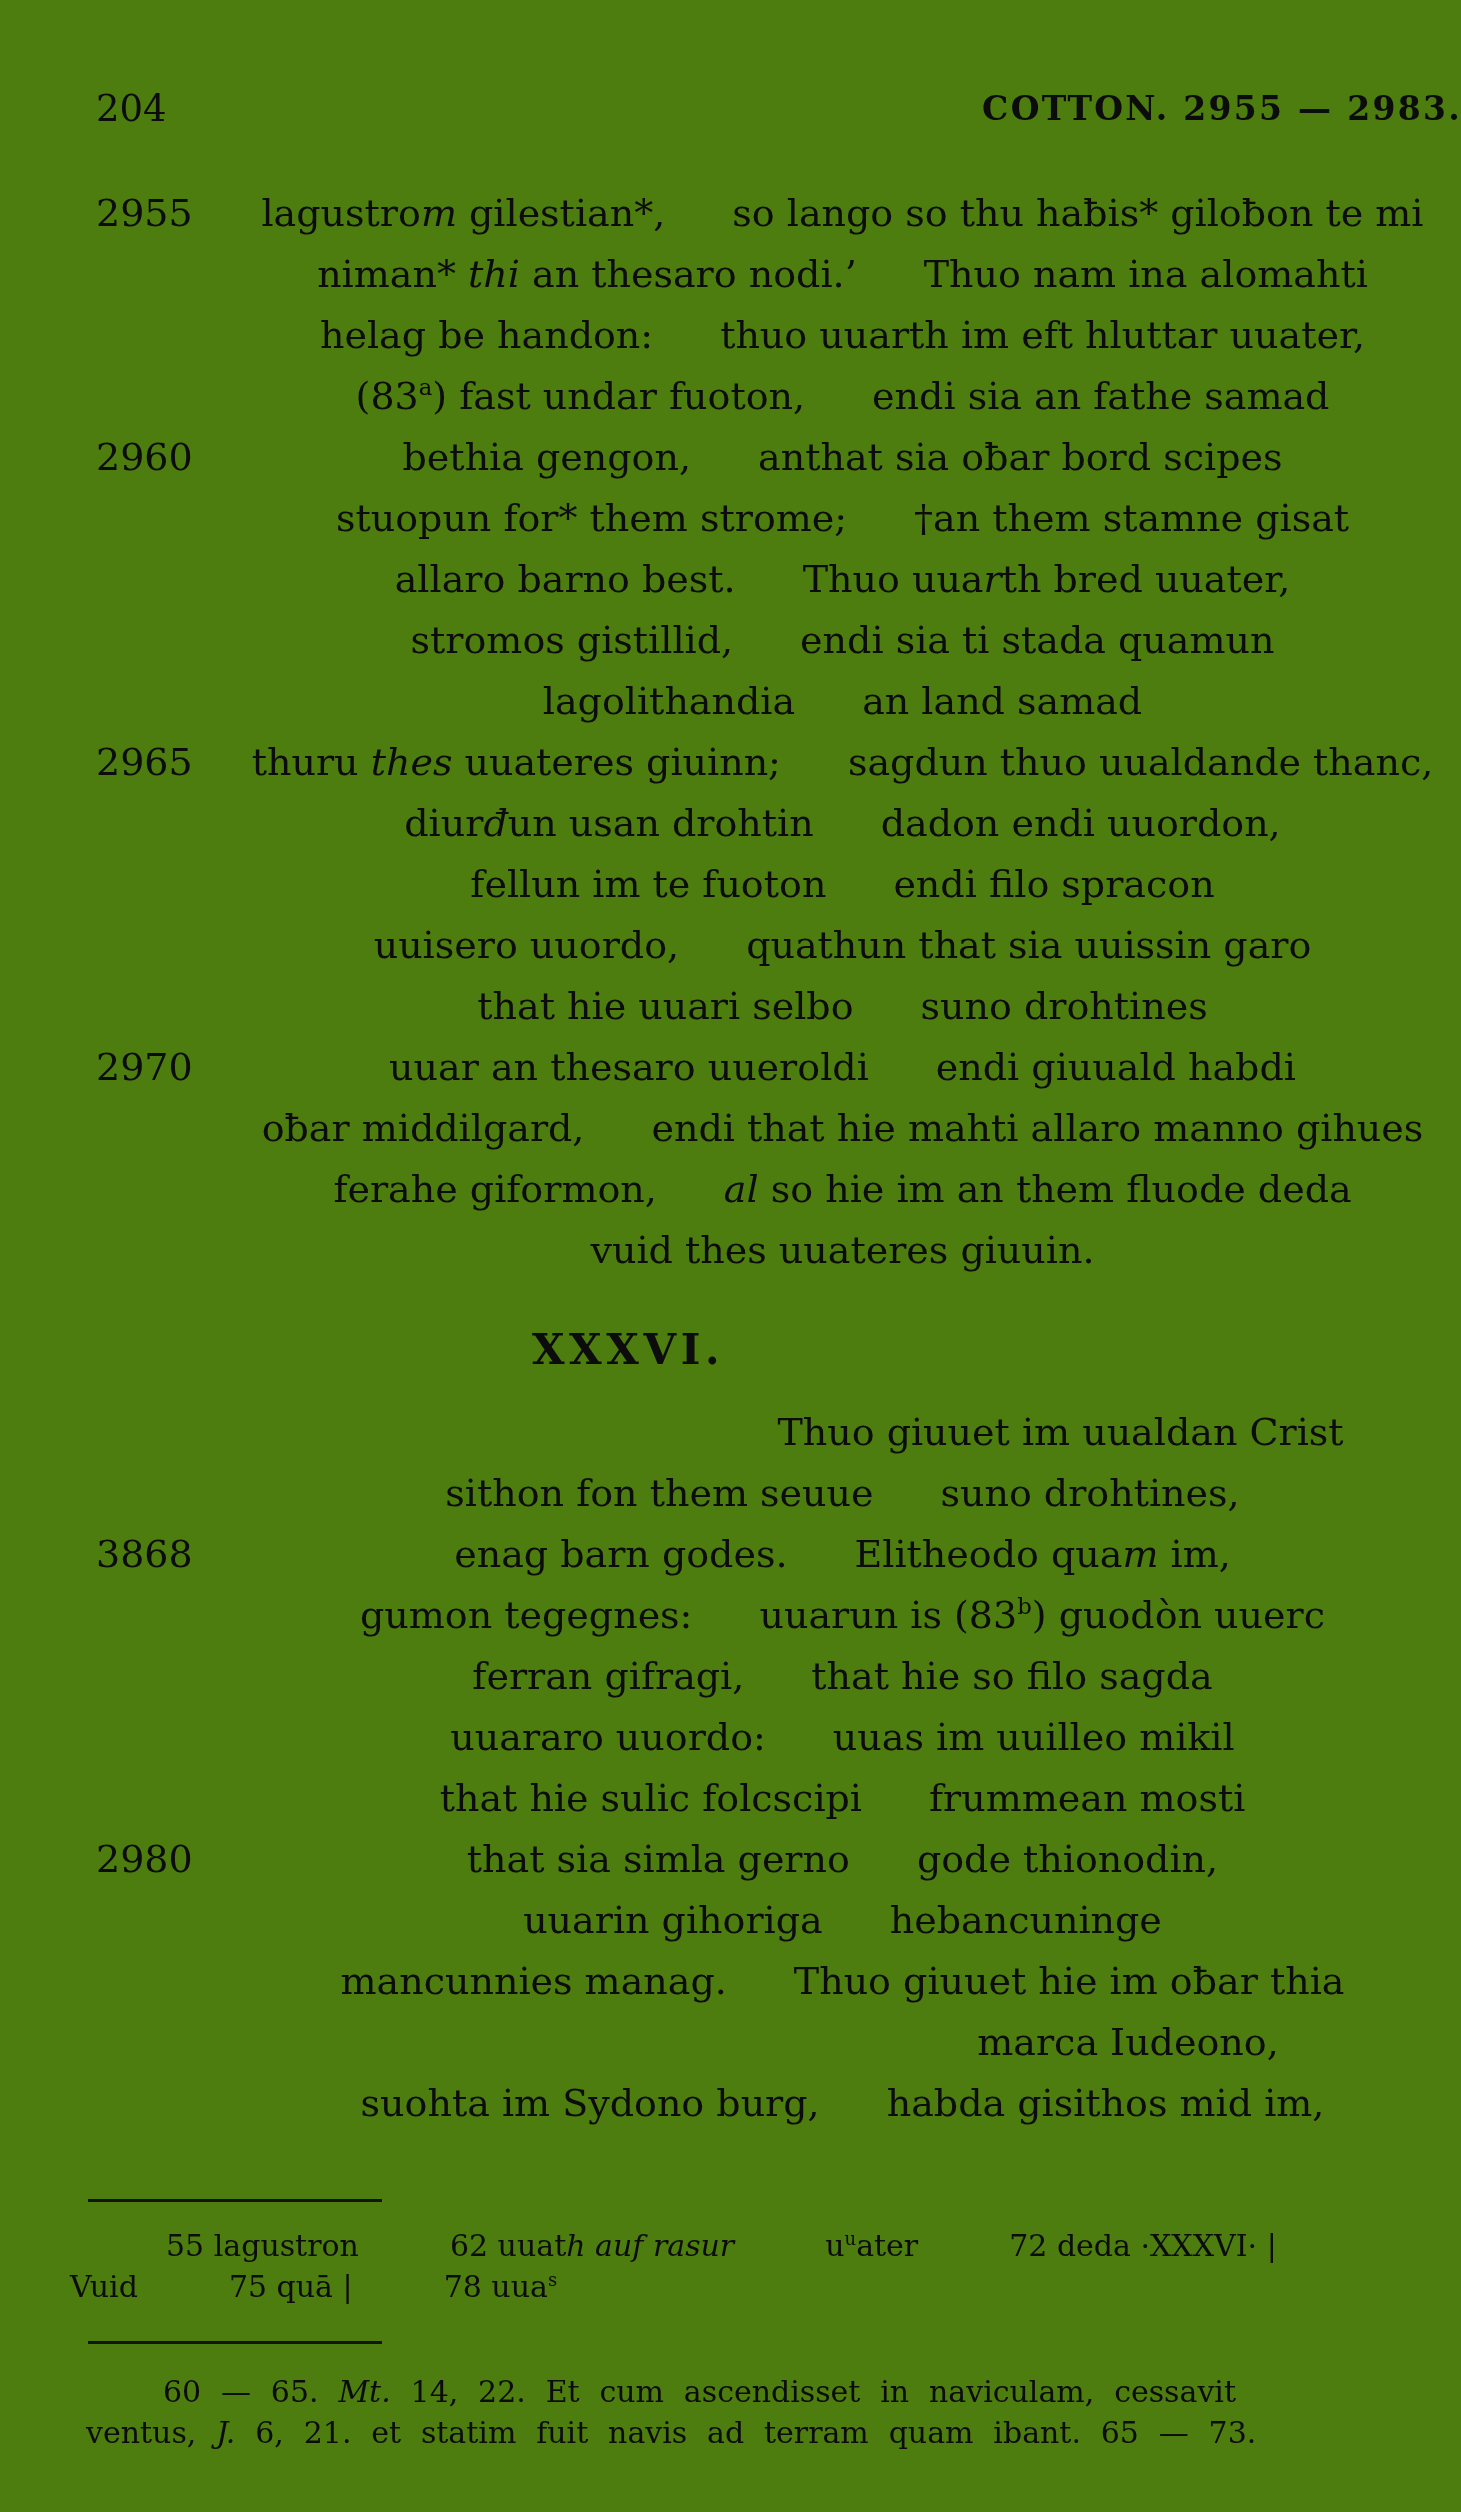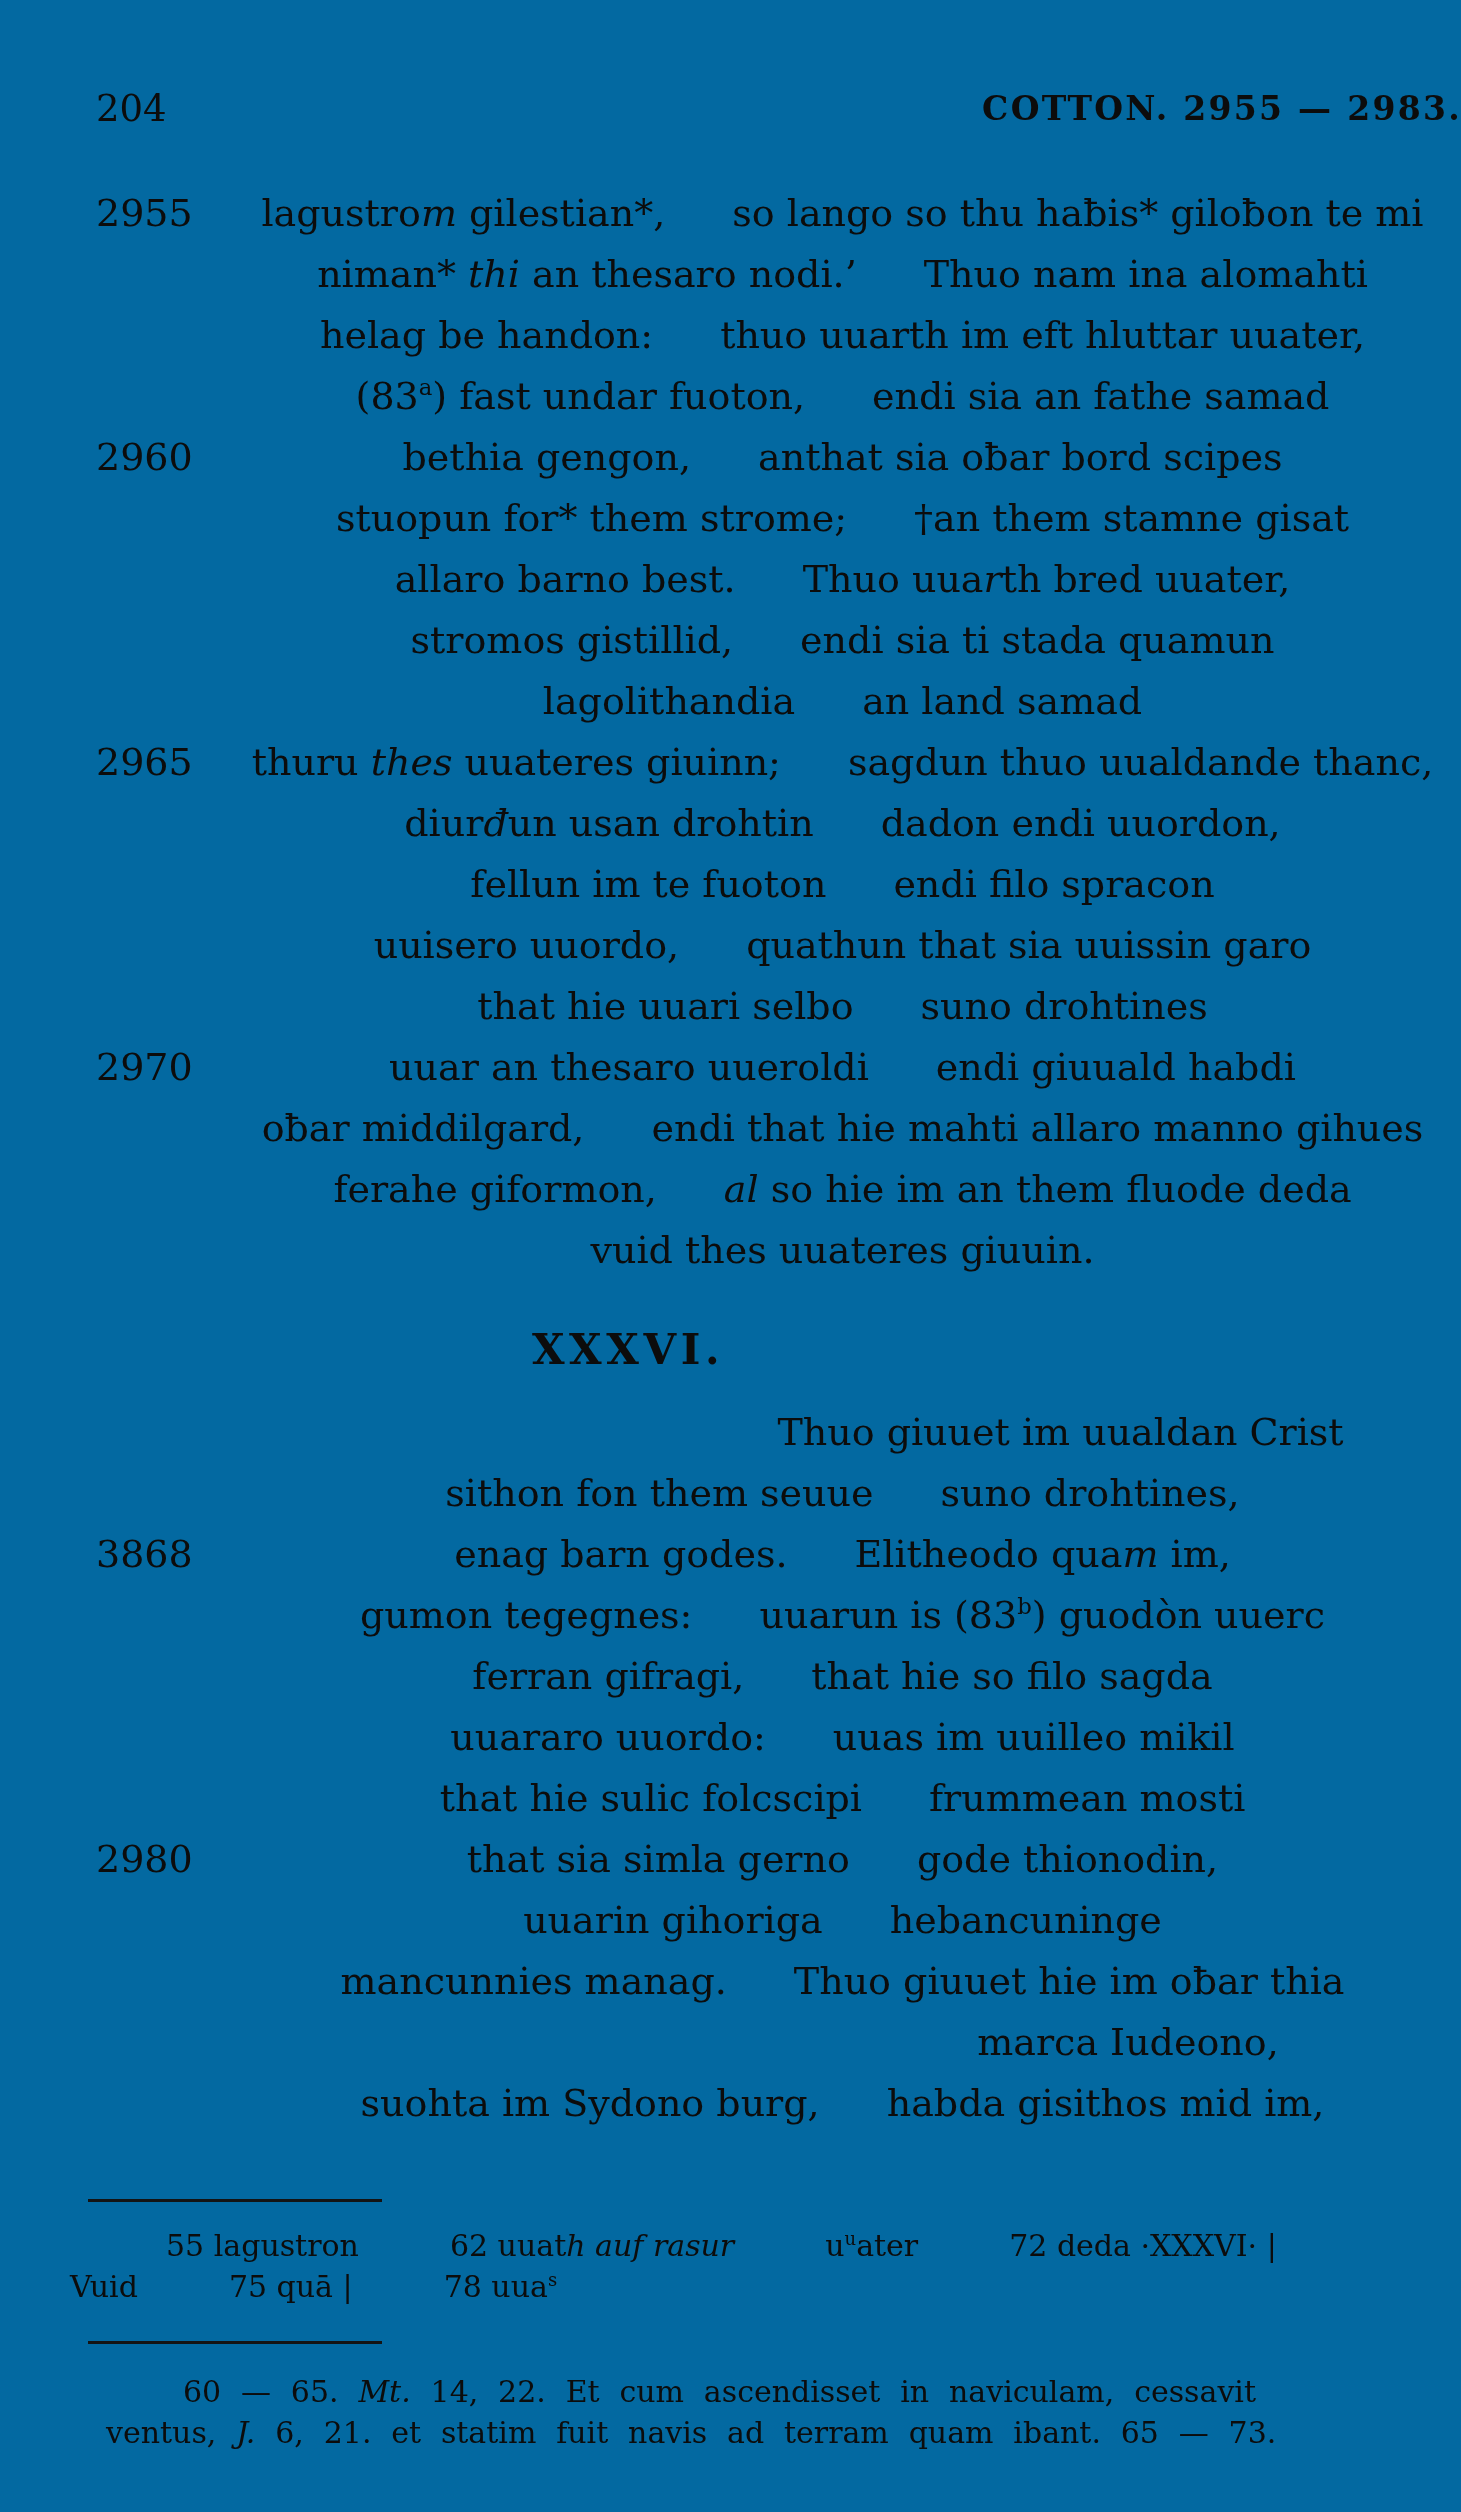--- a/index.html
+++ b/index.html
@@ -1,20 +1,20 @@
 <!DOCTYPE html>
 <html style="font-size:9px"><head>
 <meta charset="utf-8">
 <style>
   html,body{margin:0;padding:0;}
   body{
     width:1462px;height:2512px;background:#ffffff;color:#0c0c0c;
     font-family:"DejaVu Serif", "Liberation Serif", serif;
   }
-  .page{position:relative;width:1462px;height:2512px;background:#0369a1;overflow:hidden;}
+  .page{position:relative;width:1462px;height:2512px;background:#4d7c0f;overflow:hidden;}
 
   
   .runhead{position:absolute;top:85px;left:0;width:1462px;height:48px;}
   .page-num{position:absolute;left:96px;top:0;font-size:37px;line-height:48px;}
   .runhead-title{width:100%;text-align:right;font-size:33px;font-weight:700;
                  letter-spacing:2.3px;line-height:48px;}
 
   
   .poem{position:absolute;top:183px;left:0;width:1462px;}
   .poem-line{position:relative;height:61px;line-height:61px;padding-left:223px;
@@ -30,21 +30,21 @@
   
   .apparatus{position:absolute;top:2199px;left:0;width:1462px;font-size:30px;}
   .rule{width:294px;height:2.9px;background:#141414;margin-left:88px;}
   .app-line{line-height:41px;white-space:nowrap;}
   .app-line1{padding-left:166px;margin-top:23px;}
   .app-line2{padding-left:70px;}
   .app-gap{display:inline-block;width:91px;}
 
   
   .citations{position:absolute;top:2341px;left:0;width:1462px;font-size:30px;}
-  .cit-line{line-height:41px;white-space:nowrap;word-spacing:10.3px;margin-left:20px;}
+  .cit-line{line-height:41px;white-space:nowrap;word-spacing:10.3px;}
   .cit-line1{padding-left:163px;margin-top:27px;}
   .cit-line2{padding-left:86px;}
 
   i{font-style:italic;}
   sup{font-size:60%;line-height:0;}
 </style>
 </head>
 <body>
 
 <div class="page">

